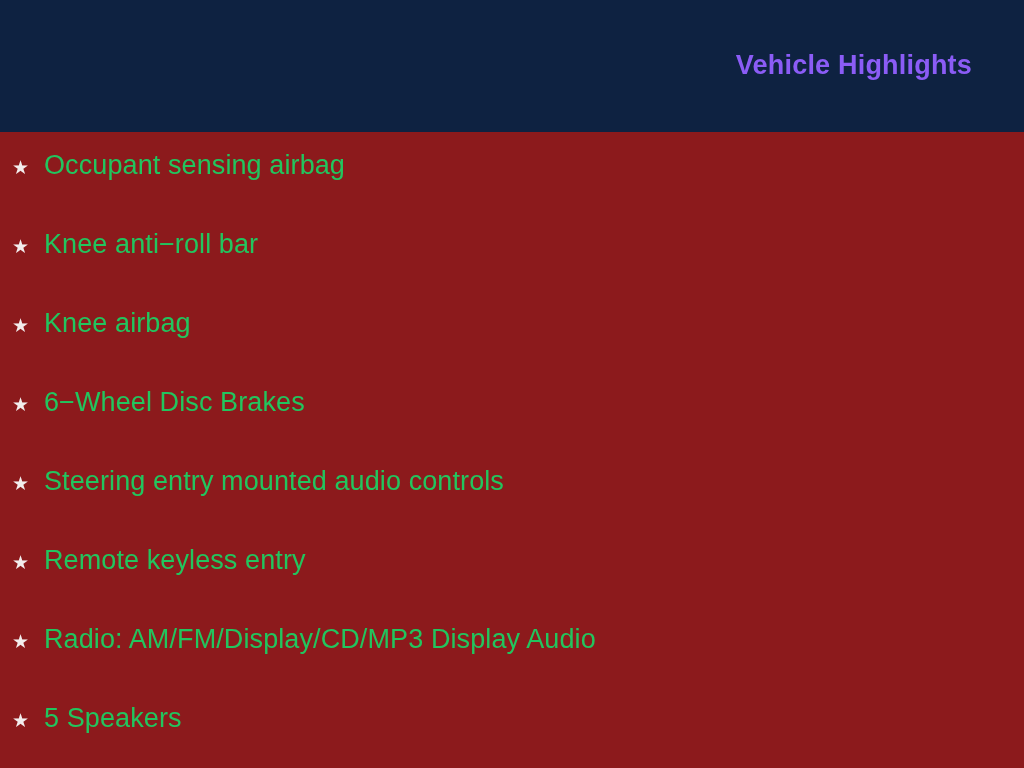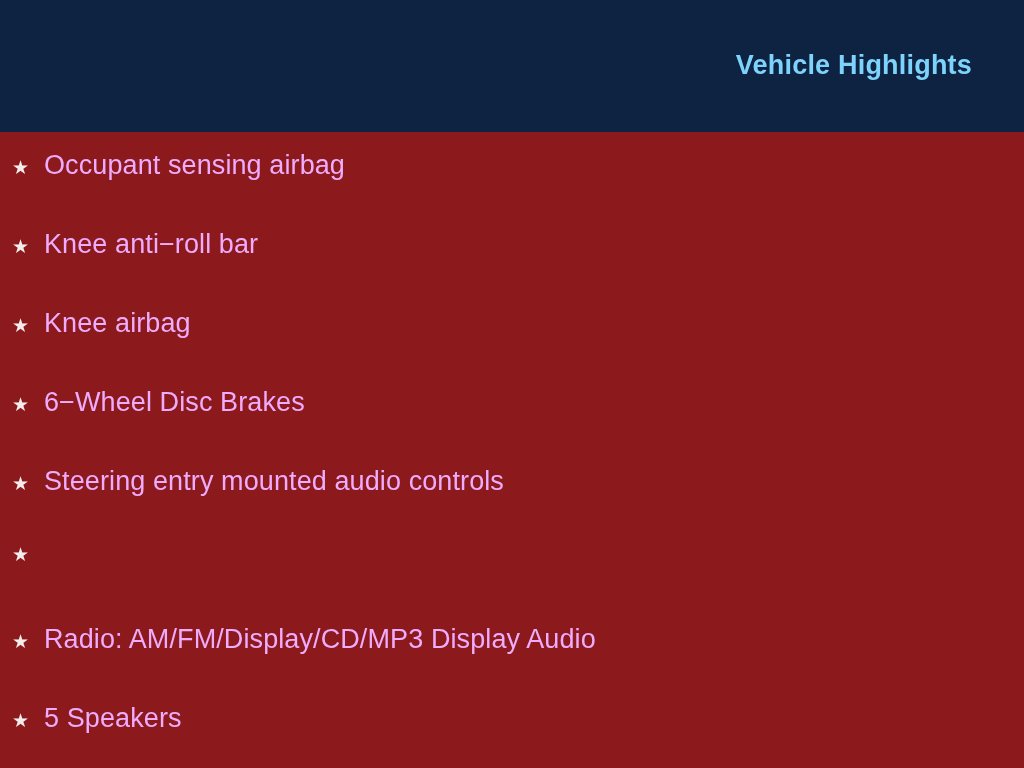--- a/index.html
+++ b/index.html
@@ -25,21 +25,21 @@
     height: 132px;
     flex: 0 0 132px;
     background: #0e2241;
     display: flex;
     align-items: center;
     justify-content: flex-end;
     box-sizing: border-box;
     padding: 0 52px 0 40px;
   }
   .slide-title {
-    color: #7dd3fc;
+    color: #8b5cf6;
     font-size: 27px;
     font-weight: bold;
     letter-spacing: 0.2px;
     line-height: 1.1;
     white-space: nowrap;
   }
   .slide-body {
     flex: 1 1 auto;
     background: #8c1a1c;
     padding: 0;
@@ -64,21 +64,21 @@
   }
   .bullet-star {
     color: #f3eded;
     font-size: 19px;
     line-height: 1;
     width: 32px;
     flex: 0 0 32px;
     display: inline-block;
   }
   .item-label {
-    color: #f0abfc;
+    color: #22c55e;
     font-size: 27px;
     line-height: 1.15;
     letter-spacing: 0.1px;
     white-space: nowrap;
   }
 </style>
 </head>
 <body>
 
 <div class="slide">
@@ -110,20 +110,21 @@
         <span class="item-label">6−Wheel Disc Brakes</span>
       </li>
 
       <li class="highlight-item">
         <span class="bullet-star">★</span>
         <span class="item-label">Steering entry mounted audio controls</span>
       </li>
 
       <li class="highlight-item">
         <span class="bullet-star">★</span>
+        <span class="item-label">Remote keyless entry</span>
       </li>
 
       <li class="highlight-item">
         <span class="bullet-star">★</span>
         <span class="item-label">Radio: AM/FM/Display/CD/MP3 Display Audio</span>
       </li>
 
       <li class="highlight-item">
         <span class="bullet-star">★</span>
         <span class="item-label">5 Speakers</span>

